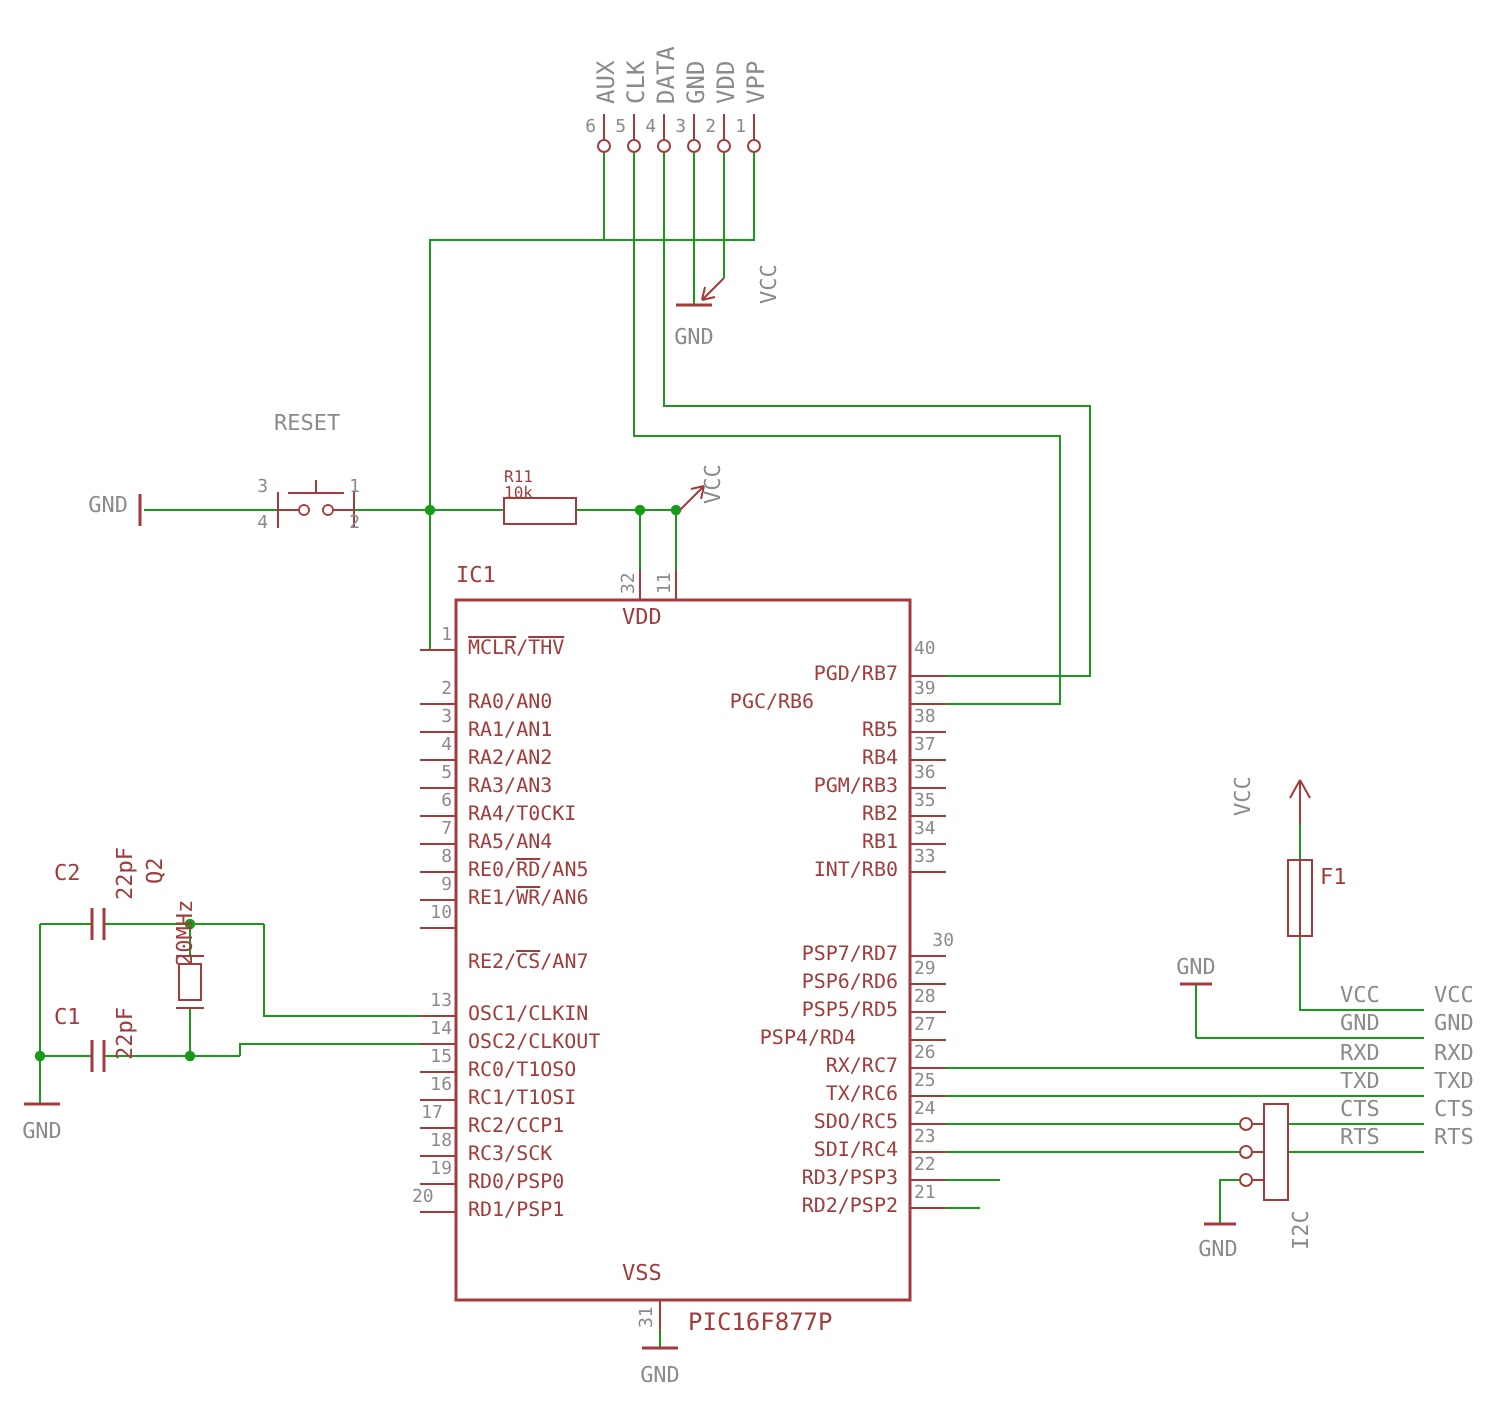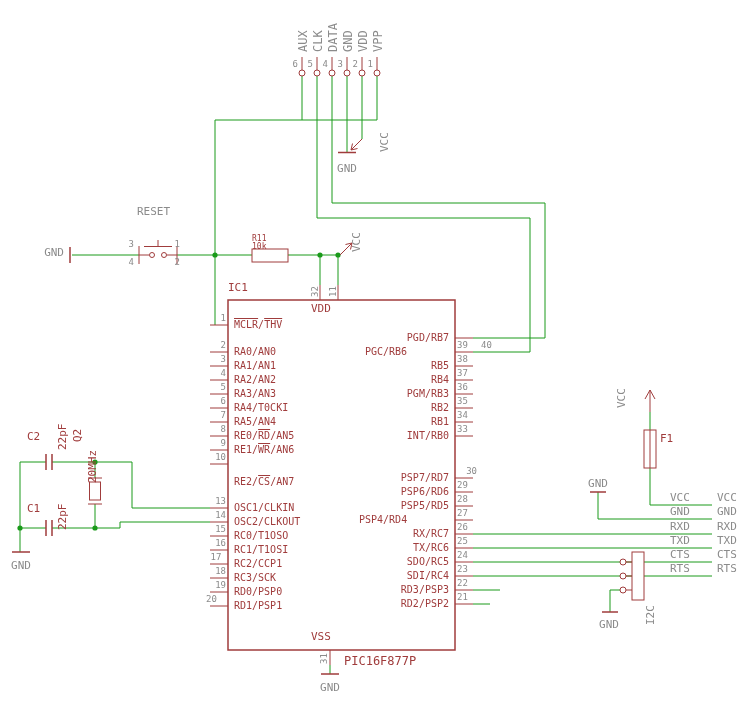--- a/index.html
+++ b/index.html
@@ -185,21 +185,21 @@
       <div class="t gray s9" style="left: 206px; top: 538px; width: 20px; text-align: right;">16</div>
       <div class="t red s10" style="left: 234px; top: 544px;">RC1/T1OSI</div>
       <div class="t gray s9" style="left: 206px; top: 552px; width: 20px; text-align: center;">17</div>
       <div class="t red s10" style="left: 234px; top: 558px;">RC2/CCP1</div>
       <div class="t gray s9" style="left: 206px; top: 566px; width: 20px; text-align: right;">18</div>
       <div class="t red s10" style="left: 234px; top: 572px;">RC3/SCK</div>
       <div class="t gray s9" style="left: 206px; top: 580px; width: 20px; text-align: right;">19</div>
       <div class="t red s10" style="left: 234px; top: 586px;">RD0/PSP0</div>
       <div class="t gray s9" style="left: 206px; top: 594px; width: 20px; text-align: left;">20</div>
       <div class="t red s10" style="left: 234px; top: 600px;">RD1/PSP1</div>
-      <div class="t gray s9" style="left: 457px; top: 340px; width: 20px; text-align: left; padding-left: 24px;">40</div>
+      <div class="t gray s9" style="left: 457px; top: 320px; width: 20px; text-align: left;">40</div>
       <div class="t red s10" style="left: 359px; top: 332px; width: 90px; text-align: right;">PGD/RB7</div>
       <div class="t gray s9" style="left: 457px; top: 340px; width: 20px; text-align: left;">39</div>
       <div class="t red s10" style="left: 341px; top: 346px; width: 90px; text-align: center;">PGC/RB6</div>
       <div class="t gray s9" style="left: 457px; top: 354px; width: 20px; text-align: left;">38</div>
       <div class="t red s10" style="left: 359px; top: 360px; width: 90px; text-align: right;">RB5</div>
       <div class="t gray s9" style="left: 457px; top: 368px; width: 20px; text-align: left;">37</div>
       <div class="t red s10" style="left: 359px; top: 374px; width: 90px; text-align: right;">RB4</div>
       <div class="t gray s9" style="left: 457px; top: 382px; width: 20px; text-align: left;">36</div>
       <div class="t red s10" style="left: 359px; top: 388px; width: 90px; text-align: right;">PGM/RB3</div>
       <div class="t gray s9" style="left: 457px; top: 396px; width: 20px; text-align: left;">35</div>
@@ -208,21 +208,21 @@
       <div class="t red s10" style="left: 359px; top: 416px; width: 90px; text-align: right;">RB1</div>
       <div class="t gray s9" style="left: 457px; top: 424px; width: 20px; text-align: left;">33</div>
       <div class="t red s10" style="left: 359px; top: 430px; width: 90px; text-align: right;">INT/RB0</div>
       <div class="t gray s9" style="left: 457px; top: 466px; width: 20px; text-align: right;">30</div>
       <div class="t red s10" style="left: 359px; top: 472px; width: 90px; text-align: right;">PSP7/RD7</div>
       <div class="t gray s9" style="left: 457px; top: 480px; width: 20px; text-align: left;">29</div>
       <div class="t red s10" style="left: 359px; top: 486px; width: 90px; text-align: right;">PSP6/RD6</div>
       <div class="t gray s9" style="left: 457px; top: 494px; width: 20px; text-align: left;">28</div>
       <div class="t red s10" style="left: 359px; top: 500px; width: 90px; text-align: right;">PSP5/RD5</div>
       <div class="t gray s9" style="left: 457px; top: 508px; width: 20px; text-align: left;">27</div>
-      <div class="t red s10" style="left: 359px; top: 514px; width: 90px; text-align: left;">PSP4/RD4</div>
+      <div class="t red s10" style="left: 359px; top: 514px; width: 90px; text-align: center;">PSP4/RD4</div>
       <div class="t gray s9" style="left: 457px; top: 522px; width: 20px; text-align: left;">26</div>
       <div class="t red s10" style="left: 359px; top: 528px; width: 90px; text-align: right;">RX/RC7</div>
       <div class="t gray s9" style="left: 457px; top: 536px; width: 20px; text-align: left;">25</div>
       <div class="t red s10" style="left: 359px; top: 542px; width: 90px; text-align: right;">TX/RC6</div>
       <div class="t gray s9" style="left: 457px; top: 550px; width: 20px; text-align: left;">24</div>
       <div class="t red s10" style="left: 359px; top: 556px; width: 90px; text-align: right;">SDO/RC5</div>
       <div class="t gray s9" style="left: 457px; top: 564px; width: 20px; text-align: left;">23</div>
       <div class="t red s10" style="left: 359px; top: 570px; width: 90px; text-align: right;">SDI/RC4</div>
       <div class="t gray s9" style="left: 457px; top: 578px; width: 20px; text-align: left;">22</div>
       <div class="t red s10" style="left: 359px; top: 584px; width: 90px; text-align: right;">RD3/PSP3</div>

